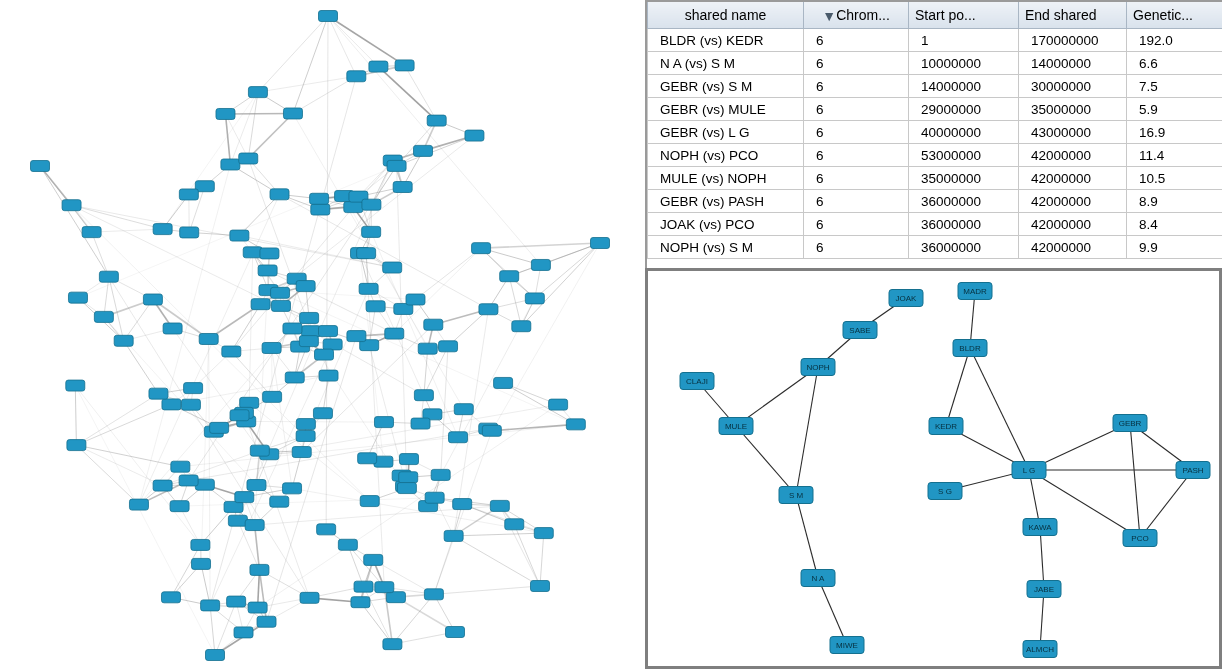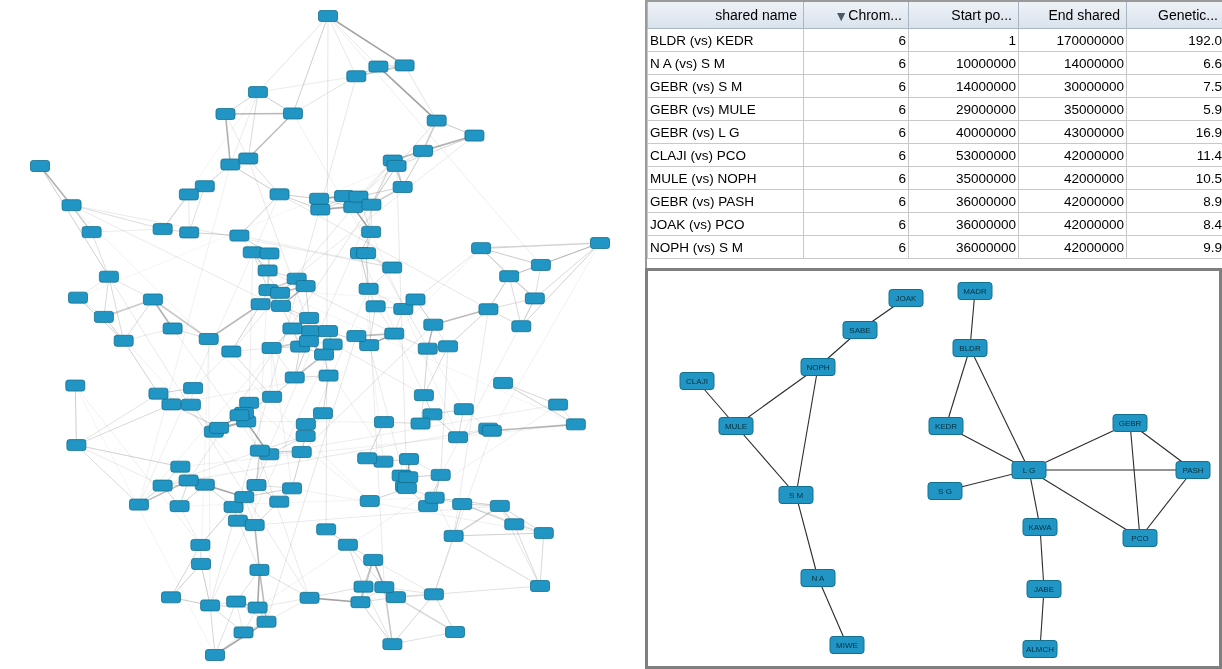--- a/index.html
+++ b/index.html
@@ -66,28 +66,28 @@
     font-size: 14px;
     padding: 0 6px;
     white-space: nowrap;
     overflow: hidden;
     text-overflow: ellipsis;
   }
   table.datatable td {
     border: 1px solid #c8c8c8;
     border-top: none;
     height: 22px;
-    padding: 0 2px;
+    padding: 0 12px;
     white-space: nowrap;
     overflow: hidden;
     background: #ffffff;
   }
-  td.num, th.num { text-align: right; }
+  td.num, th.num { text-align: left; }
   td.txt, th.txt { text-align: left; }
-  th.ctr { text-align: right; }
+  th.ctr { text-align: center; }
   .filter-icon {
     display: inline-block;
     width: 11px;
     height: 11px;
     margin-right: 3px;
     vertical-align: -1px;
     color: #4a5b6b;
   }
   .colw-name { width: 156px; }
   .colw-chrom { width: 105px; }
@@ -778,21 +778,21 @@
               <td class="num">5.9</td>
             </tr>
             <tr>
               <td class="txt">GEBR (vs) L G</td>
               <td class="num">6</td>
               <td class="num">40000000</td>
               <td class="num">43000000</td>
               <td class="num">16.9</td>
             </tr>
             <tr>
-              <td class="txt">CLAJI (vs) PCO</td>
+              <td class="txt">NOPH (vs) PCO</td>
               <td class="num">6</td>
               <td class="num">53000000</td>
               <td class="num">42000000</td>
               <td class="num">11.4</td>
             </tr>
             <tr>
               <td class="txt">MULE (vs) NOPH</td>
               <td class="num">6</td>
               <td class="num">35000000</td>
               <td class="num">42000000</td>

